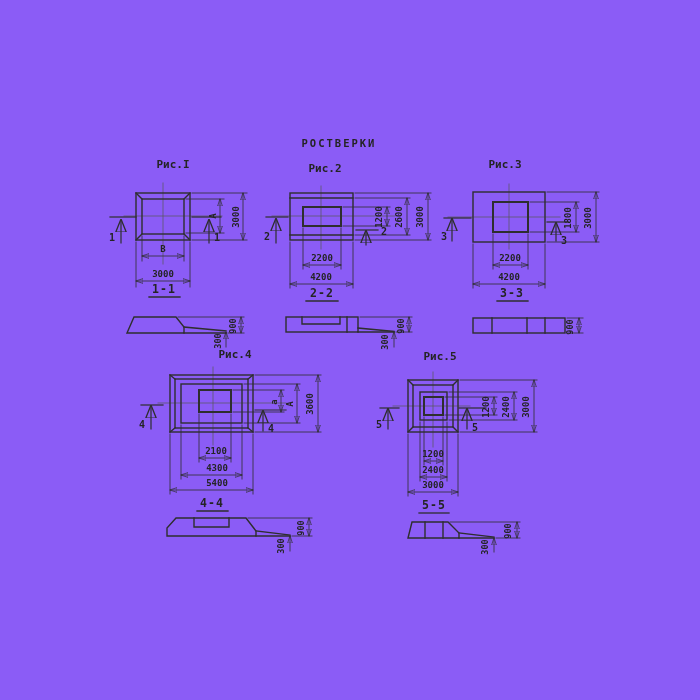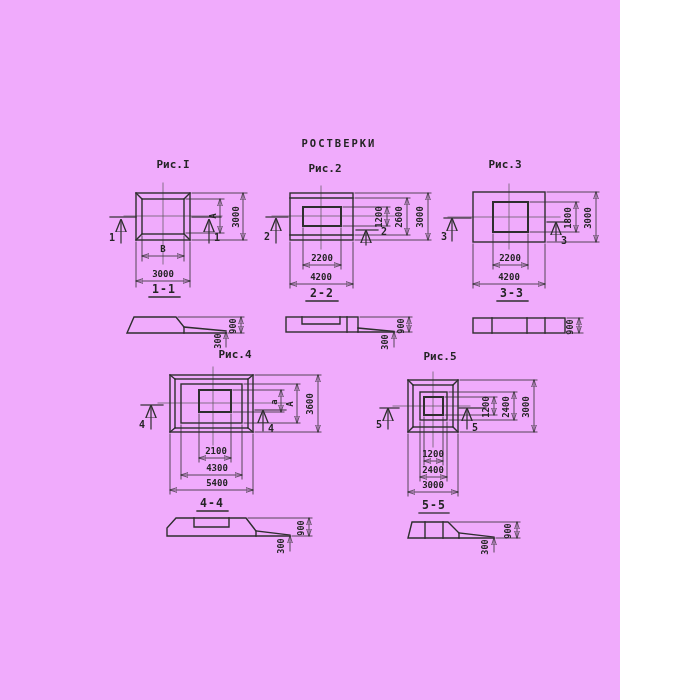--- a/index.html
+++ b/index.html
@@ -1,16 +1,16 @@
 <!DOCTYPE html>
 <html><head>
 <meta charset="utf-8">
 <style>
   html,body{margin:0;padding:0;background:#ffffff;}
-  .page{width:620px;height:700px;background:#f0abfc;position:relative;overflow:hidden;}
+  .page{width:700px;height:700px;background:#8b5cf6;position:relative;overflow:hidden;}
   svg{display:block;}
   svg line, svg rect, svg polygon, svg polyline, svg path{stroke:#2e2e2e;fill:none;stroke-linecap:square;}
   .ln{stroke-width:1.4;}
   .thk{stroke-width:2;}
   .thin{stroke-width:0.8;}
   .cl{stroke-width:0.7;stroke:#565656;}
   .tr{stroke-width:1.2;}
   .ul{stroke-width:1.3;}
   text{fill:#242424;font-family:"DejaVu Sans Mono","Liberation Mono",monospace;font-weight:bold;}
   .t{font-size:9px;}

